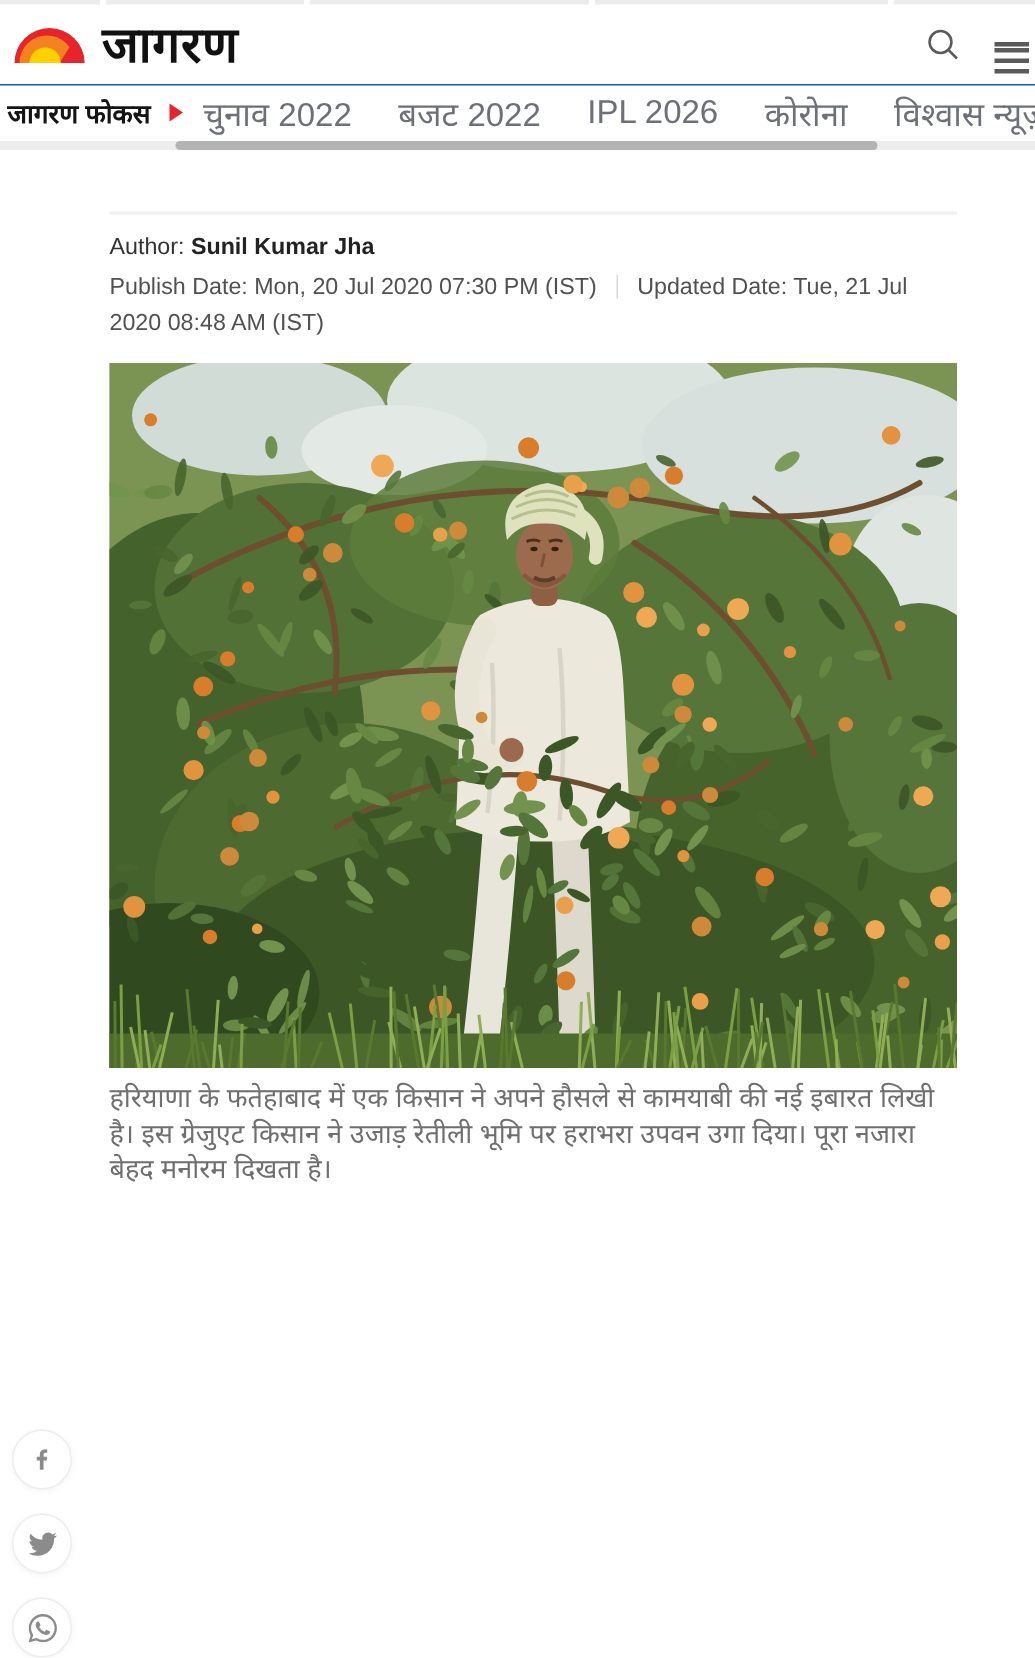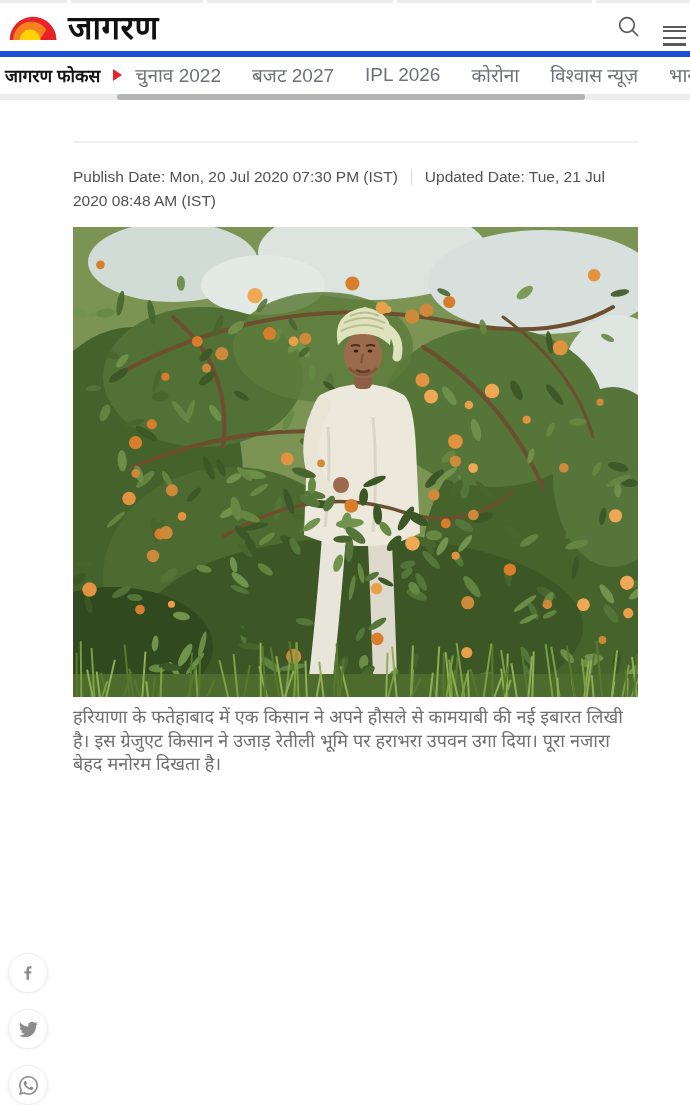--- a/index.html
+++ b/index.html
@@ -10,49 +10,49 @@
     background:linear-gradient(to right,
       #ececec 0 67px, #fff 67px 71px,
       #ececec 71px 203px, #fff 203px 207px,
       #ececec 207px 393px, #fff 393px 397px,
       #ececec 397px 592px, #fff 592px 596px,
       #ececec 596px 100%);
   }
 
   
   .hdr { height:54px; display:flex; align-items:center; justify-content:space-between;
-         padding:0 4px 0 8px; border-bottom:6px solid #1d4ed8; }
+         padding:0 4px 0 8px; border-bottom:1px solid #1d4ed8; }
   .logo { display:flex; align-items:center; gap:10px; cursor:pointer; }
   .brand-txt { font-size:33px; font-weight:800; color:#111; line-height:1; letter-spacing:.5px; }
   .hdr-actions { display:flex; align-items:center; gap:22px; padding-right:0; }
   .icon-btn { background:none; border:none; cursor:pointer; display:flex; align-items:center; }
   .burger span { display:block; width:23px; height:2.6px; background:#5a5a5a; margin:4.2px 0; }
 
   
   .nav { position:relative; height:43px; display:flex; align-items:center;
          padding:0 0 8px 5px; white-space:nowrap; overflow:hidden; }
   .nav-focus { font-size:17.5px; font-weight:700; color:#141414; margin-right:13px; }
   .red-tri { width:0; height:0; border-left:9px solid #e8232a;
              border-top:6px solid transparent; border-bottom:6px solid transparent; margin-right:13px; }
-  .nav-item { font-size:19px; color:#6d7177; margin-right:31px; text-decoration:none; cursor:pointer; }
+  .nav-item { font-size:22px; color:#6d7177; margin-right:31px; text-decoration:none; cursor:pointer; }
   .nav-track { position:absolute; left:0; right:0; bottom:0; height:6px; background:#ededed; }
   .nav-thumb { position:absolute; left:117px; width:468px; height:6px; border-radius:3px; background:#b3b3b3; }
 
   
   .crumbs { margin:72px 0 0 10px; font-size:17px; color:#3c3c3c; }
   .crumbs a { color:#3c3c3c; text-decoration:none; cursor:pointer; }
   .crumb-sep { color:#9a9a9a; margin:0 9px; font-size:15px; }
 
   
   article { margin:41px 52px 0 73px; width:565px; }
   h1 { font-size:36px; font-weight:700; color:#1c1c1c; line-height:69px; letter-spacing:0; }
   .rule { margin-top:22px; border-top:2px solid #f0f0f0; }
   .byline { margin-top:13px; font-size:15.5px; color:#333; }
   .byline b { color:#222; font-weight:700; cursor:pointer; }
-  .dates { margin-top:22px; font-size:15.5px; color:#515151; line-height:24px; }
+  .dates { margin-top:6px; font-size:15.5px; color:#515151; line-height:24px; }
   .vbar { display:inline-block; width:0; height:16px; border-left:1.5px solid #d9d9d9;
           margin:0 13px; vertical-align:-3px; }
 
   figure { margin-top:14px; }
   .photo { display:block; width:565px; height:470px; background:#7b9454; }
   figcaption { margin-top:9px; font-size:18px; line-height:23.5px; color:#6f6f6f; }
 
   
   .social { position:absolute; left:8px; top:953px; display:flex; flex-direction:column; gap:16px; }
   .soc-btn { width:40px; height:40px; border-radius:50%; background:#fff; border:1px solid #ededed;
@@ -90,33 +90,37 @@
             <span></span>
           </span>
       </button>
     </div>
   </header>
 
   <nav class="nav">
     <span class="nav-focus">जागरण फोकस</span>
     <span class="red-tri"></span>
     <a class="nav-item">चुनाव 2022</a>
-    <a class="nav-item">बजट 2027</a>
+    <a class="nav-item">बजट 2022</a>
     <a class="nav-item">IPL 2026</a>
     <a class="nav-item">कोरोना</a>
     <a class="nav-item">विश्वास न्यूज़</a>
     <a class="nav-item">भारत की आत्मा</a>
     <div class="nav-track">
       <div class="nav-thumb"></div>
     </div>
   </nav>
 
 
   <article>
     <div class="rule"></div>
+    <div class="byline">
+      <span>Author:</span>
+      <b>Sunil Kumar Jha</b>
+    </div>
     <div class="dates">
       <span>Publish Date: Mon, 20 Jul 2020 07:30 PM (IST)</span><span class="vbar"></span><span>Updated Date: Tue, 21 Jul 2020 08:48 AM (IST)</span>
     </div>
 
     <figure>
       <svg class="photo" viewBox="0 0 565 470">
         <rect width="565" height="470" fill="#7b9454"></rect>
 
         <ellipse cx="300" cy="25" rx="115" ry="48" fill="#dce4df"></ellipse>
         <ellipse cx="470" cy="55" rx="115" ry="52" fill="#d7e0dc"></ellipse>

